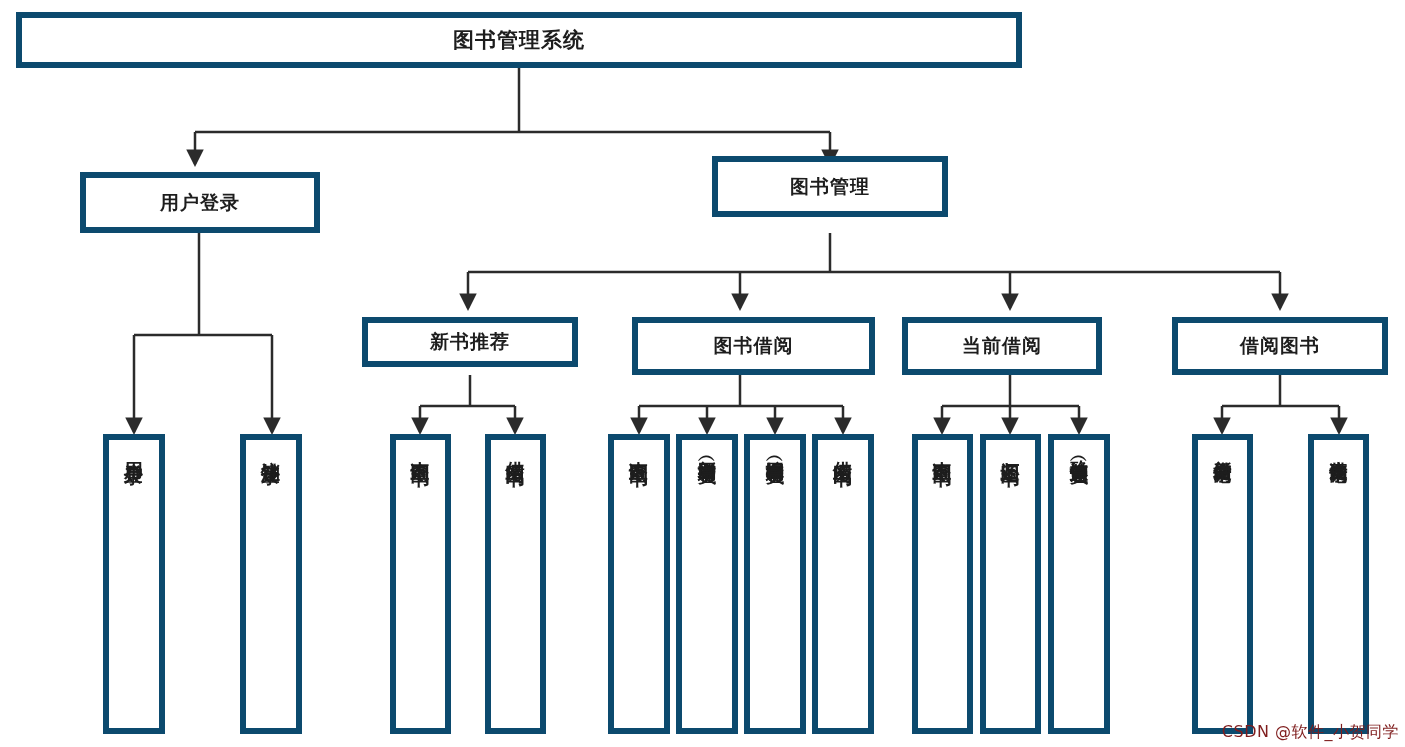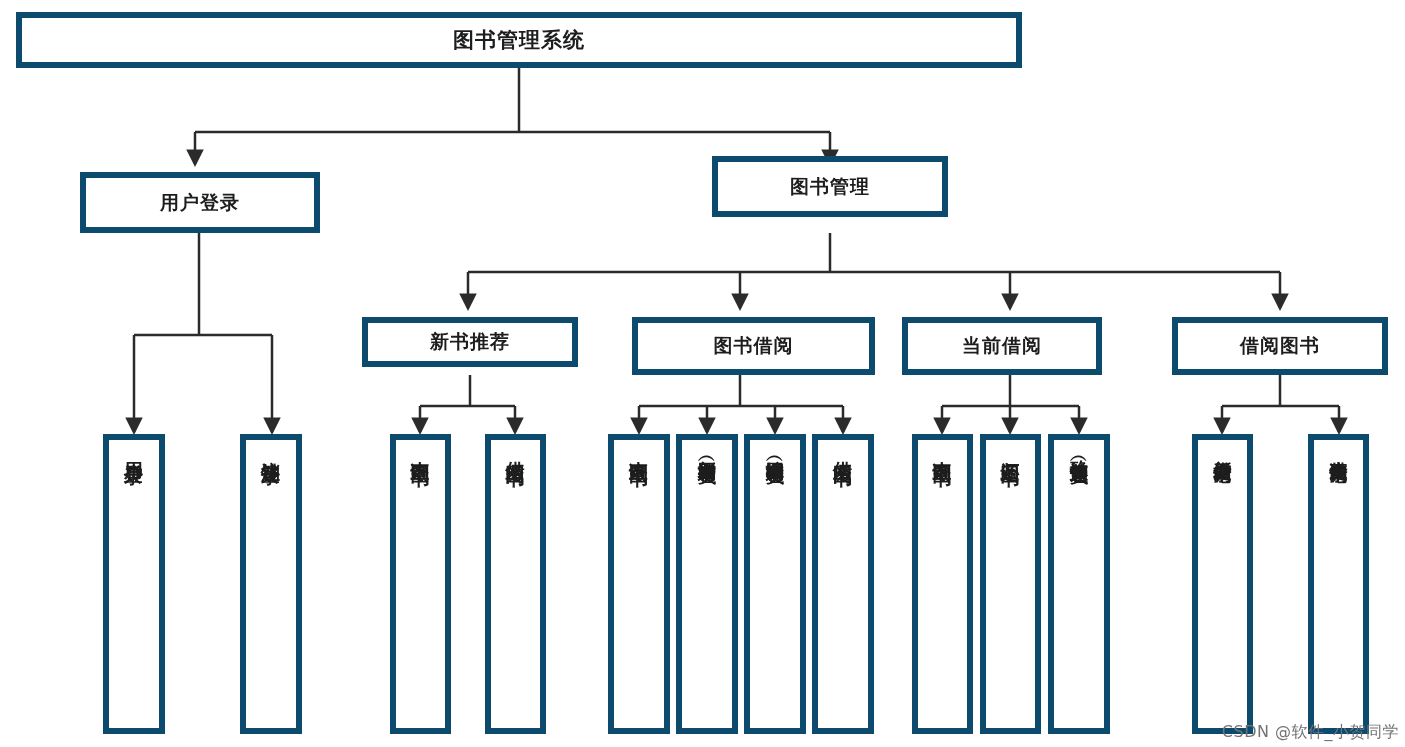--- a/index.html
+++ b/index.html
@@ -53,21 +53,21 @@
     left:0;top:0;
     width:1405px;
     height:747px;
     pointer-events:none;
   }
   .watermark{
     position:absolute;
     right:6px;
     bottom:4px;
     font-size:16px;
-    color:#737373;
+    color:#7f1d1d;
     letter-spacing:0.5px;
     white-space:nowrap;
     margin-top:6px;
   }
 </style>
 </head>
 <body>
 
 <div id="canvas">
 

